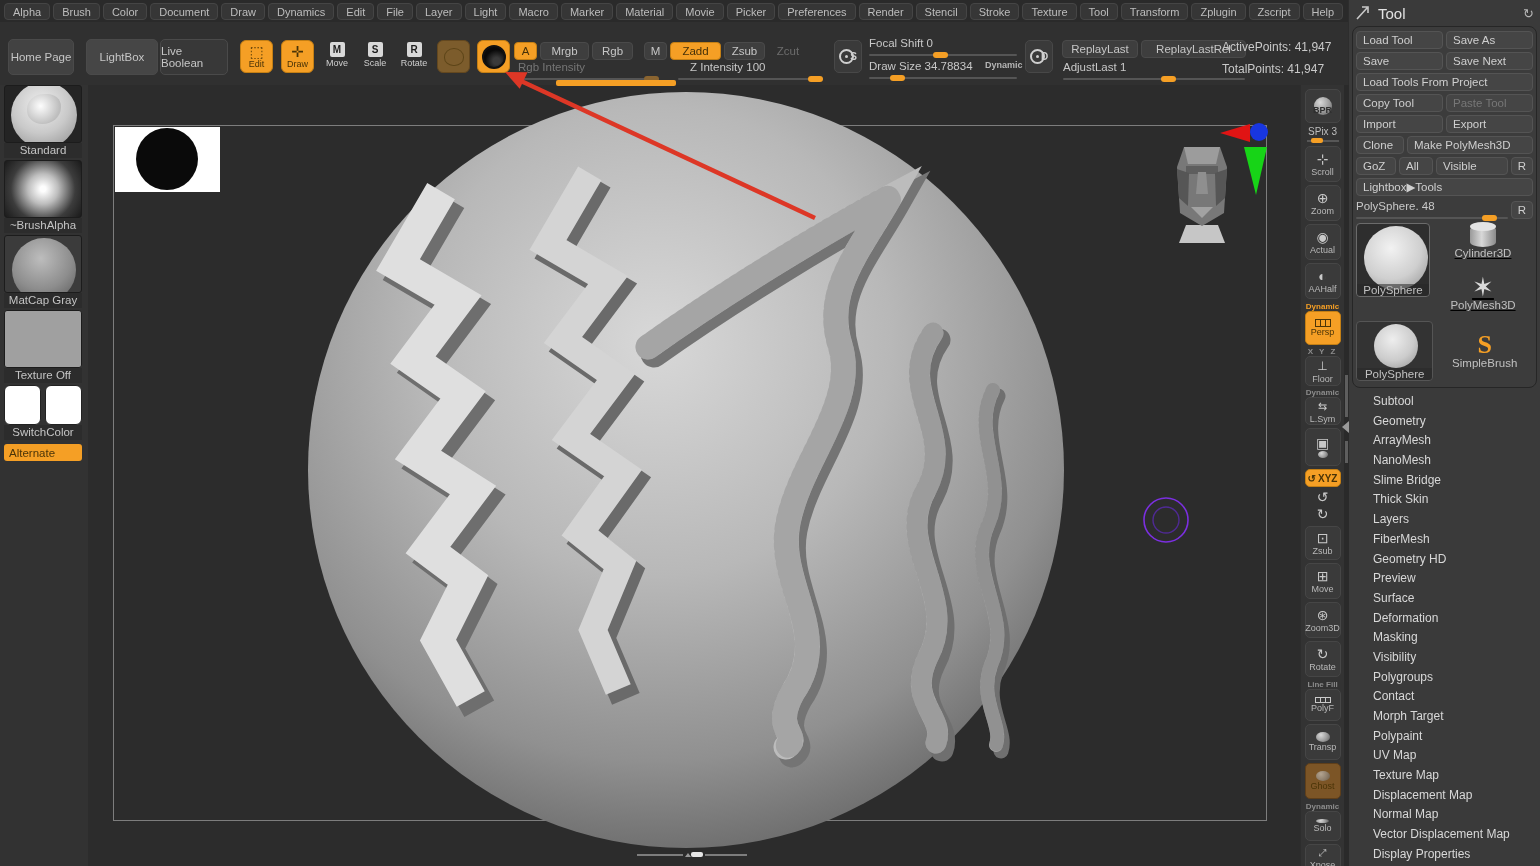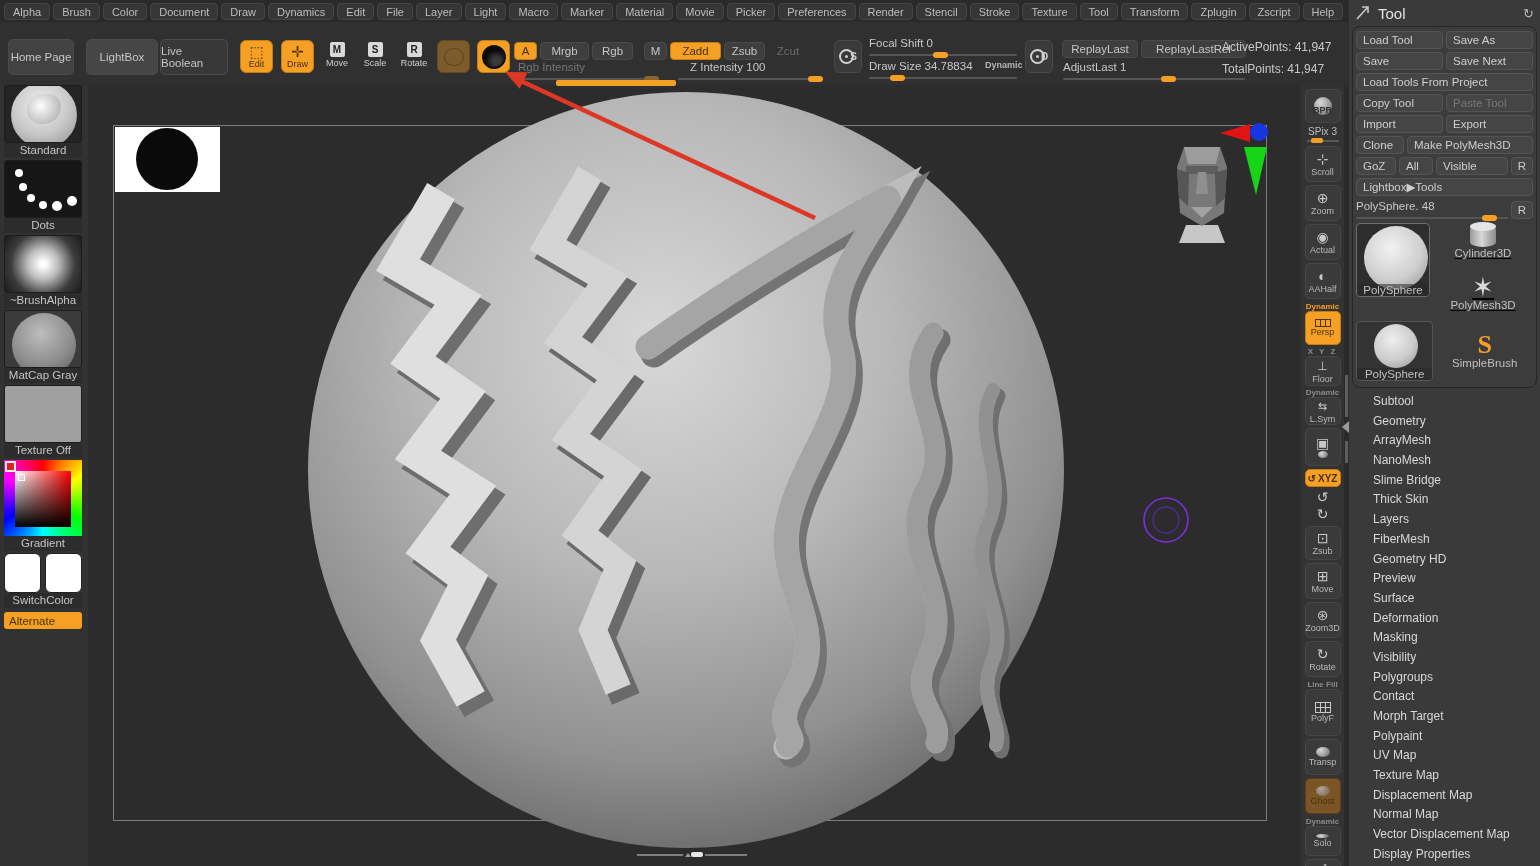--- a/index.html
+++ b/index.html
@@ -238,46 +238,32 @@
 
   <div class="left-sidebar">
     <div class="ls-item">
       <div class="thumb" style="height:58px;">
         <div class="sphere-thumb" style="left:6px;top:-4px;width:66px;height:66px;background:radial-gradient(circle at 45% 35%, #efefef, #c9c9c9 50%, #8a8a8a);"></div>
         <div class="sphere-thumb" style="left:22px;top:8px;width:34px;height:30px;background:radial-gradient(circle at 40% 40%, #fdfdfd, #bdbdbd 70%);border-radius:50% 40% 55% 45%;"></div>
       </div>
       <div class="ls-label">Standard</div>
     </div>
     <div class="ls-item">
-      <div class="thumb" style="height:58px;background:#161616;">
-        <div style="position:absolute;left:10px;top:8px;width:8px;height:8px;border-radius:50%;background:#fff;box-shadow:4px 14px 0 #fff, 12px 25px 0 #fff, 24px 32px 0 #fff, 38px 33px 0 1px #fff, 53px 28px 0 1px #fff;"></div>
-      </div>
-      <div class="ls-label">Dots</div>
-    </div>
-    <div class="ls-item">
       <div class="thumb" style="height:58px;background:radial-gradient(circle at 50% 50%, #fdfdfd 6%, #bdbdbd 32%, #3c3c3c 68%, #1a1a1a);"></div>
       <div class="ls-label">~BrushAlpha</div>
     </div>
     <div class="ls-item">
       <div class="thumb" style="height:58px;background:#3b3b3b;">
         <div class="sphere-thumb" style="left:7px;top:2px;width:64px;height:64px;background:radial-gradient(circle at 45% 32%, #bdbdbd, #8d8d8d 55%, #555);"></div>
       </div>
       <div class="ls-label">MatCap Gray</div>
     </div>
     <div class="ls-item">
       <div class="thumb" style="height:58px;background:#a0a0a0;"></div>
       <div class="ls-label">Texture Off</div>
-    </div>
-    <div class="ls-item">
-      <div style="width:78px;height:76px;position:relative;background:conic-gradient(#f00,#ff0,#0f0,#0ff,#00f,#f0f,#f00);">
-        <div style="position:absolute;left:11px;top:11px;width:56px;height:56px;background:linear-gradient(to bottom, rgba(0,0,0,0), #000), linear-gradient(to right, #fff, #f00);"></div>
-        <div style="position:absolute;left:1px;top:1px;width:11px;height:11px;background:#d22;border:2px solid #eee;"></div>
-        <div style="position:absolute;left:14px;top:14px;width:7px;height:7px;border:1.5px solid #fff;background:rgba(255,255,255,.25);"></div>
-      </div>
-      <div class="ls-label">Gradient</div>
     </div>
     <div class="ls-item">
       <div style="display:flex;gap:4px;">
         <div style="width:37px;height:40px;background:#fff;border-radius:6px;border:1px solid #222;"></div>
         <div style="width:37px;height:40px;background:#fff;border-radius:6px;border:1px solid #222;"></div>
       </div>
       <div class="ls-label">SwitchColor</div>
     </div>
     <div class="alt-btn">Alternate</div>
   </div>
@@ -423,21 +409,21 @@
     <div class="strip-btn" style="height:36px;">
       <span class="strip-glyph">⊛</span>
       <span>Zoom3D</span>
     </div>
     <div class="strip-btn" style="height:36px;">
       <span class="strip-glyph">↻</span>
       <span>Rotate</span>
     </div>
     <div style="text-align:center;margin-bottom:3px;">
       <div class="strip-badge">Line Fill</div>
-      <div class="strip-btn" style="height:47px;margin-bottom:0;">
+      <div class="strip-btn" style="height:32px;margin-bottom:0;">
         <span class="grid-icon"></span>
         <span>PolyF</span>
       </div>
     </div>
     <div class="strip-btn" style="height:36px;">
       <span class="csphere" style="width:14px;height:14px;"></span>
       <span>Transp</span>
     </div>
     <div class="strip-btn brown" style="height:36px;">
       <span class="csphere" style="width:14px;height:14px;opacity:.6;"></span>

